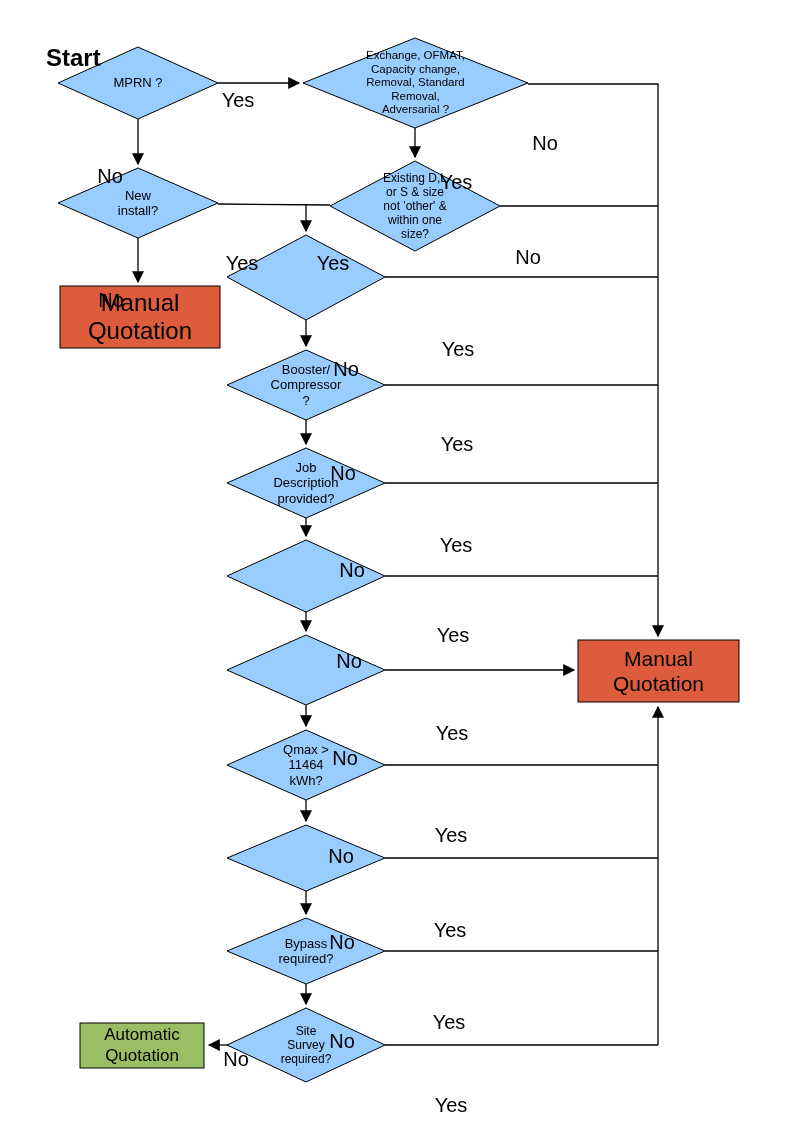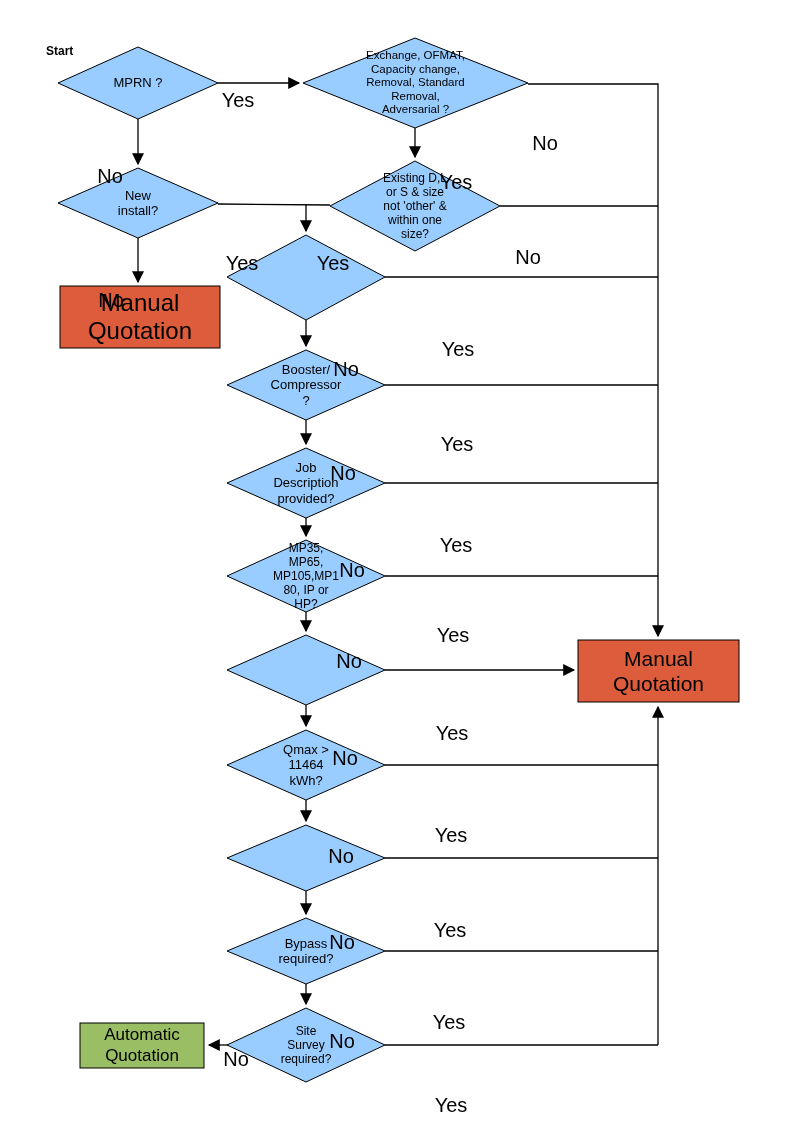--- a/index.html
+++ b/index.html
@@ -25,21 +25,21 @@
   .ah{fill:var(--line-color);}
   .node-label{
     position:absolute;display:flex;align-items:center;justify-content:center;
     text-align:center;white-space:pre-line;line-height:1.18;color:var(--text-color);
     pointer-events:none;
   }
   .edge-label{
     position:absolute;transform:translate(-50%,-50%);
     font-size:20px;color:var(--text-color);white-space:nowrap;margin-top:39px;
   }
-  .start-label{position:absolute;left:46px;top:44px;font-size:12px;font-weight:bold;}
+  .start-label{position:absolute;left:46px;top:44px;font-size:24px;font-weight:bold;}
   .fs13{font-size:13px;} .fs12{font-size:12px;} .fs115{font-size:11.5px;}
   .terminal-text{font-size:21px;}
   .terminal-text-big{font-size:24px;}
   .terminal-text-small{font-size:17px;}
 </style>
 </head>
 <body>
 
 <div class="canvas">
 
@@ -111,25 +111,20 @@
 or S &amp; size
 not 'other' &amp;
 within one
 size?</div>
   <div class="node-label fs13" style="left:227px;top:350px;width:158px;height:70px;">Booster/
 Compressor
 ?</div>
   <div class="node-label fs13" style="left:227px;top:448px;width:158px;height:70px;">Job
 Description
 provided?</div>
-  <div class="node-label fs12" style="left:227px;top:540px;width:158px;height:72px;">MP35,
-MP65,
-MP105,MP1
-80, IP or
-HP?</div>
   <div class="node-label fs13" style="left:227px;top:730px;width:158px;height:70px;">Qmax &gt;
 11464
 kWh?</div>
   <div class="node-label fs13" style="left:227px;top:918px;width:158px;height:66px;">Bypass
 required?</div>
   <div class="node-label fs12" style="left:227px;top:1008px;width:158px;height:74px;">Site
 Survey
 required?</div>
 
   <div class="node-label terminal-text-big" style="left:60px;top:286px;width:160px;height:62px;line-height:1.15;">Manual

